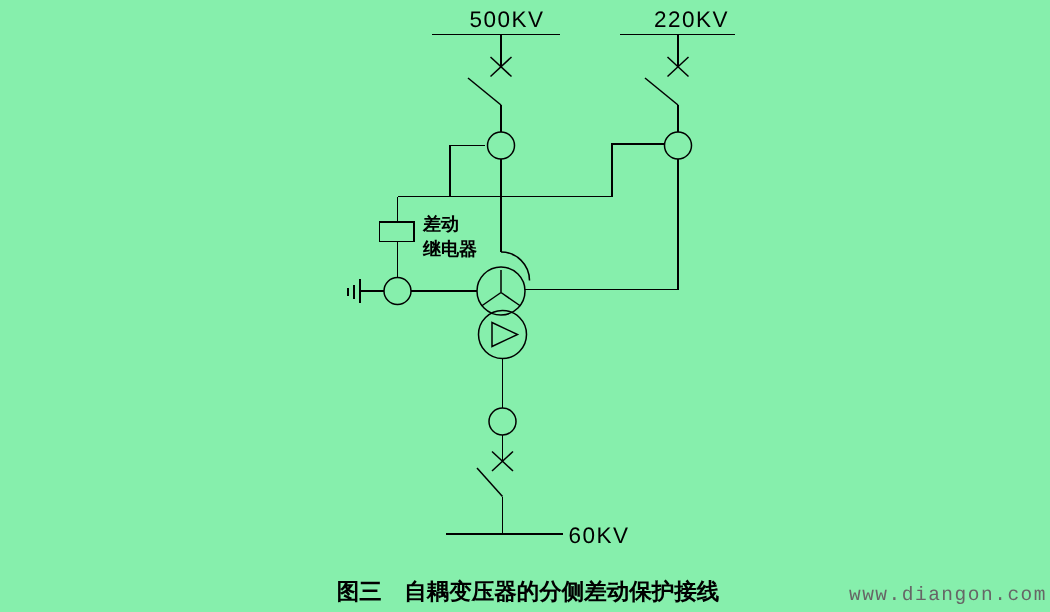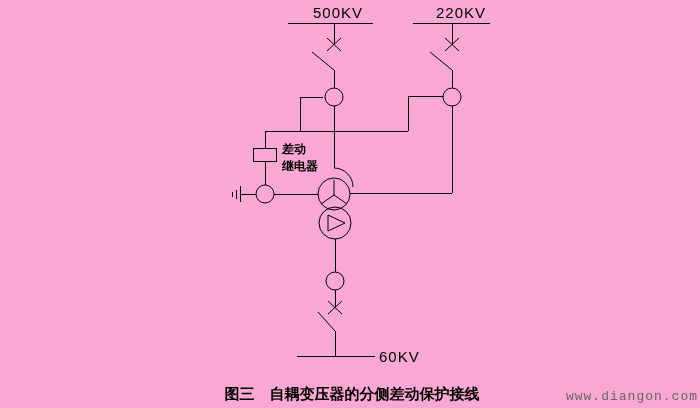--- a/index.html
+++ b/index.html
@@ -4,21 +4,21 @@
 <style>
   html, body {
     margin: 0;
     padding: 0;
     background: #ffffff;
   }
   #canvas {
     position: relative;
     width: 700px;
     height: 408px;
-    background: #f9a8d4;
+    background: #86efac;
     overflow: hidden;
     font-family: "Liberation Sans", sans-serif;
   }
   svg { display: block; }
   .wire {
     stroke: #000000;
     stroke-width: 1;
     fill: none;
     shape-rendering: crispEdges;
   }

